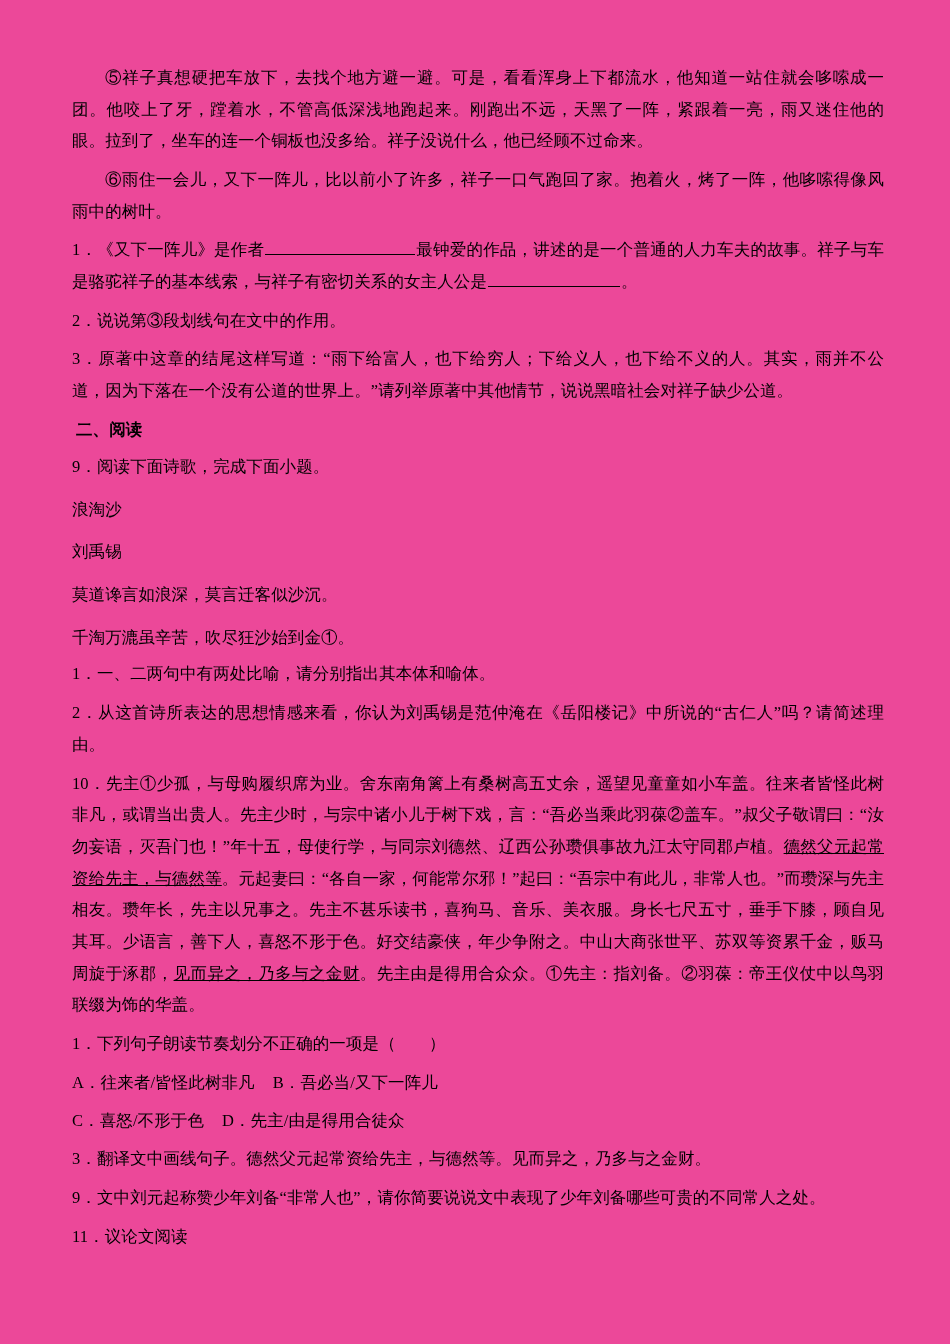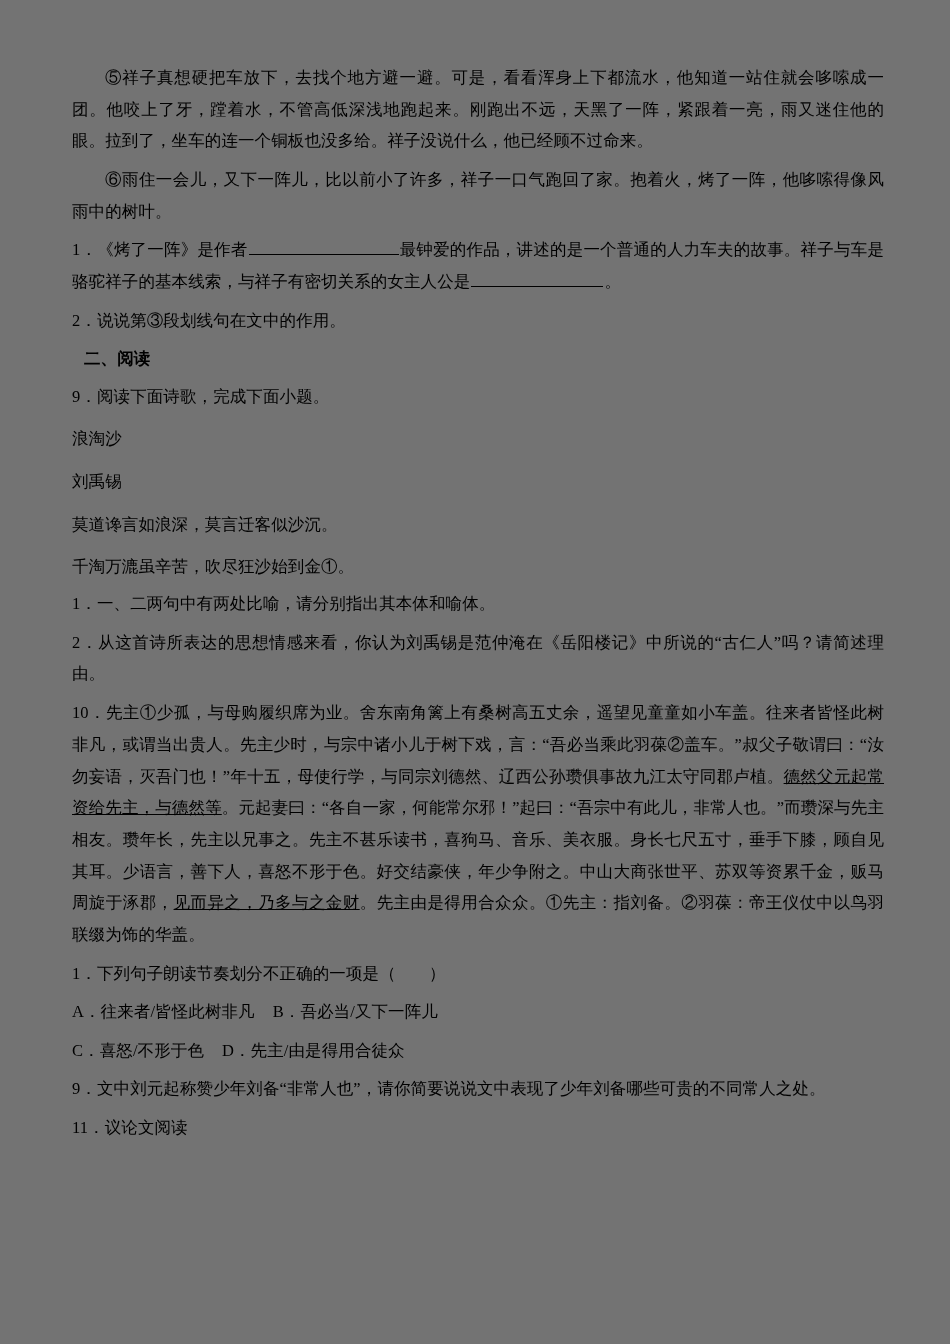--- a/index.html
+++ b/index.html
@@ -9,21 +9,21 @@
   }
   body {
     font-family: "Liberation Serif", "DejaVu Serif", serif;
     color: #000000;
   }
   .page {
     position: relative;
     width: 950px;
     height: 1344px;
     margin: 0 auto;
-    background: #737373;
+    background: #ec4899;
     box-sizing: border-box;
     overflow: hidden;
   }
   .content {
     position: absolute;
     left: 72px;
     top: 62px;
     width: 812px;
   }
   p {
@@ -33,21 +33,21 @@
     text-align: justify;
     text-justify: inter-ideograph;
     letter-spacing: 0.1px;
   }
   .indent2 {
     text-indent: 33px;
   }
   .section-title {
     font-weight: bold;
     font-size: 16.5px;
-    margin: 2px 0 6px 12px;
+    margin: 2px 0 6px 4px;
     line-height: 1.9;
   }
   .poem-line {
     margin: 12px 0 5px 0;
     font-size: 16.5px;
     line-height: 1.86;
   }
   .blank-long {
     display: inline-block;
     border-bottom: 1px solid #000;
@@ -97,24 +97,25 @@
 </style>
 </head>
 <body>
 
 <div class="page">
   <div class="content">
 
     <p class="indent2">⑤祥子真想硬把车放下，去找个地方避一避。可是，看看浑身上下都流水，他知道一站住就会哆嗦成一团。他咬上了牙，蹚着水，不管高低深浅地跑起来。刚跑出不远，天黑了一阵，紧跟着一亮，雨又迷住他的眼。拉到了，坐车的连一个铜板也没多给。祥子没说什么，他已经顾不过命来。</p>
     <p class="indent2">⑥雨住一会儿，又下一阵儿，比以前小了许多，祥子一口气跑回了家。抱着火，烤了一阵，他哆嗦得像风雨中的树叶。</p>
 
-    <p><span>1．</span><span>《烤了一阵》是作者</span><span class="blank-long"></span><span>最钟爱的作品，讲述的是一个普通的人力车夫的故事。祥子与车是骆驼祥子的基本线索，与祥子有密切关系的女主人公是</span><span class="blank-mid"></span><span>。</span></p>
+    <p><span>1．</span><span>《又下一阵儿》是作者</span><span class="blank-long"></span><span>最钟爱的作品，讲述的是一个普通的人力车夫的故事。祥子与车是骆驼祥子的基本线索，与祥子有密切关系的女主人公是</span><span class="blank-mid"></span><span>。</span></p>
 
     <p><span>2．</span><span>说说第③段划线句在文中的作用。</span></p>
 
+    <p><span>3．</span><span>原著中这章的结尾这样写道：“雨下给富人，也下给穷人；下给义人，也下给不义的人。其实，雨并不公道，因为下落在一个没有公道的世界上。”请列举原著中其他情节，说说黑暗社会对祥子缺少公道。</span></p>
 
     <p class="section-title">二、阅读</p>
 
     <p><span>9．</span><span>阅读下面诗歌，完成下面小题。</span></p>
 
     <p class="poem-line">浪淘沙</p>
     <p class="poem-line">刘禹锡</p>
     <p class="poem-line">莫道谗言如浪深，莫言迁客似沙沉。</p>
     <p class="poem-line">千淘万漉虽辛苦，吹尽狂沙始到金①。</p>
 
@@ -124,18 +125,19 @@
 
     <p><span>10．</span><span>先主①少孤，与母购履织席为业。舍东南角篱上有桑树高五丈余，遥望见童童如小车盖。往来者皆怪此树非凡，或谓当出贵人。先主少时，与宗中诸小儿于树下戏，言：“吾必当乘此羽葆②盖车。”叔父子敬谓曰：“汝勿妄语，灭吾门也！”年十五，母使行学，与同宗刘德然、辽西公孙瓒俱事故九江太守同郡卢植。</span><span class="u">德然父元起常资给先主，与德然等</span><span>。元起妻曰：“各自一家，何能常尔邪！”起曰：“吾宗中有此儿，非常人也。”而瓒深与先主相友。瓒年长，先主以兄事之。先主不甚乐读书，喜狗马、音乐、美衣服。身长七尺五寸，垂手下膝，顾自见其耳。少语言，善下人，喜怒不形于色。好交结豪侠，年少争附之。中山大商张世平、苏双等资累千金，贩马周旋于涿郡，</span><span class="u">见而异之，乃多与之金财</span><span>。先主由是得用合众众。①先主：指刘备。②羽葆：帝王仪仗中以鸟羽联缀为饰的华盖。</span></p>
 
     <p>1．下列句子朗读节奏划分不正确的一项是（　　）</p>
 
     <p class="opts"><span>A．往来者/皆怪此树非凡</span><span class="gap-a"></span><span>B．吾必当/又下一阵儿</span></p>
 
     <p class="opts"><span>C．喜怒/不形于色</span><span class="gap-a"></span><span>D．先主/由是得用合徒众</span></p>
 
 
+    <p>3．翻译文中画线句子。德然父元起常资给先主，与德然等。见而异之，乃多与之金财。</p>
     <p>9．文中刘元起称赞少年刘备“非常人也”，请你简要说说文中表现了少年刘备哪些可贵的不同常人之处。</p>
 
     <p><span>11．</span><span>议论文阅读</span></p>
 
   </div>
 </div>
 
 </body></html>

